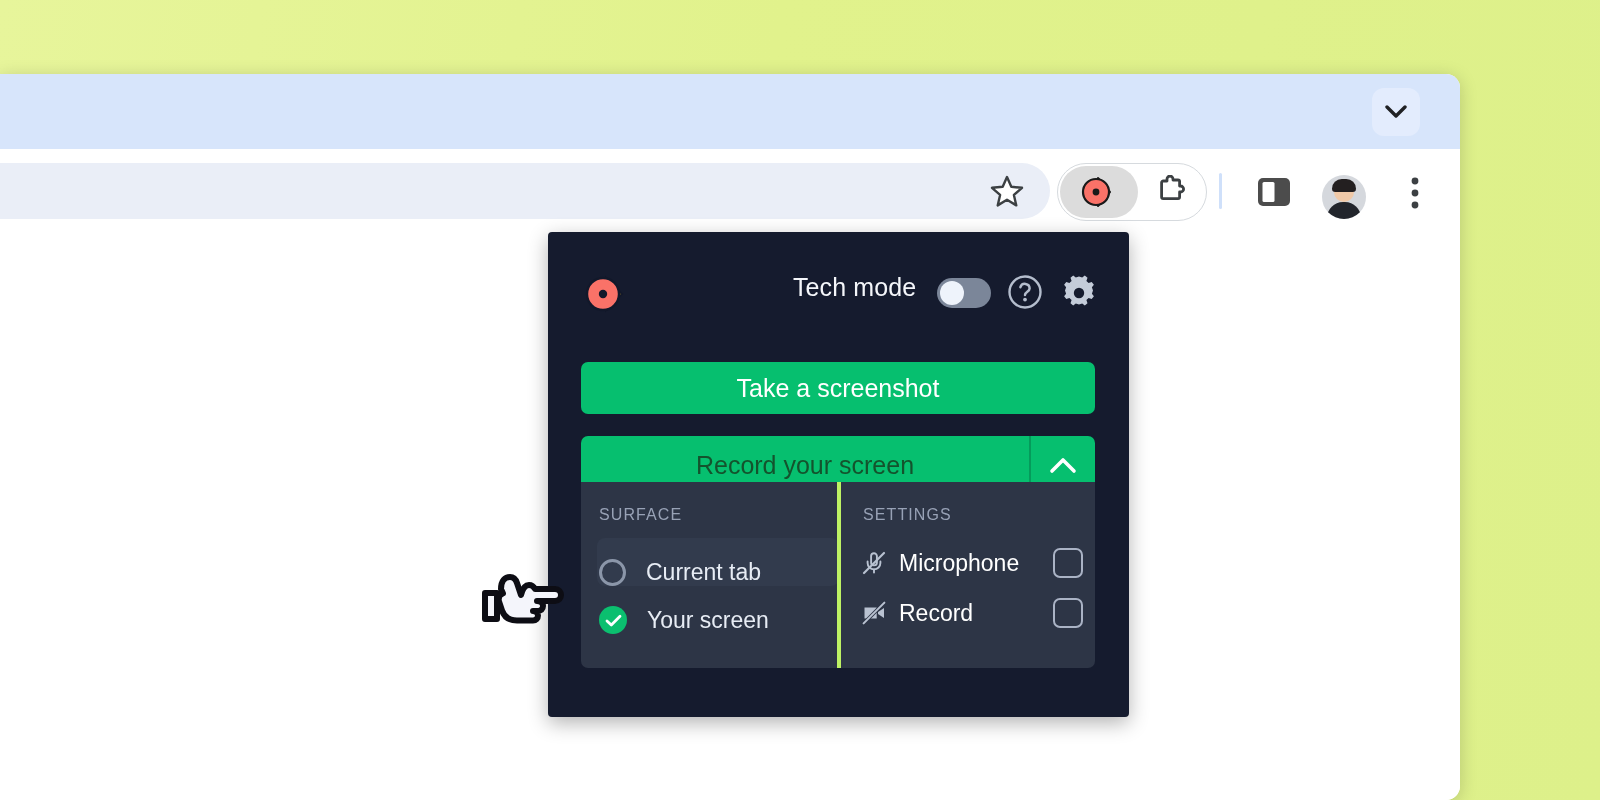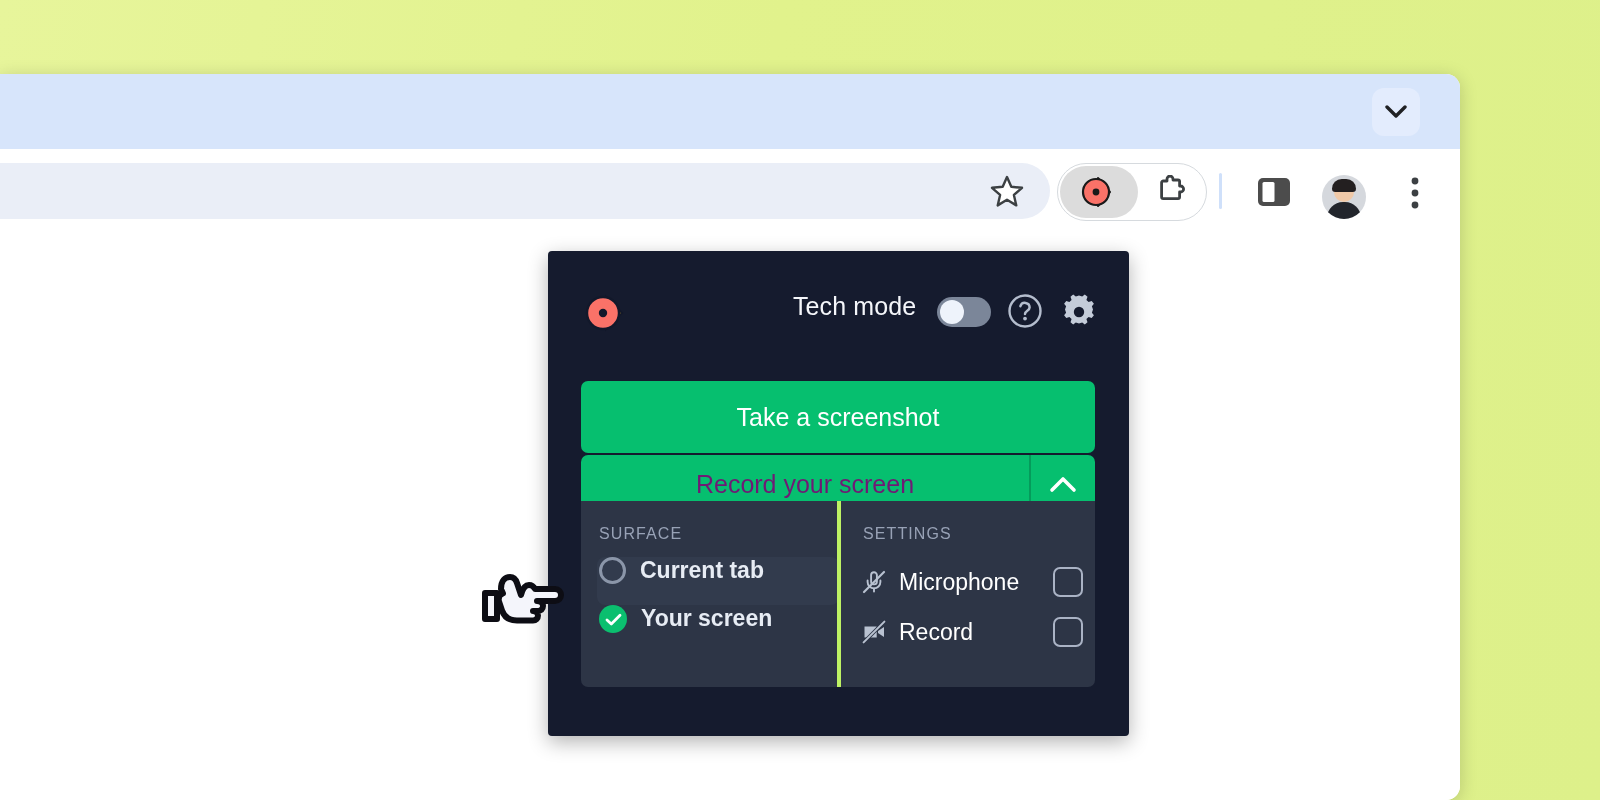--- a/index.html
+++ b/index.html
@@ -88,21 +88,20 @@
   }
 
   
   #popup {
     position:absolute; left:548px; top:232px;
     width:581px; height:485px;
     background:#151b2e;
     border-radius:4px;
     box-shadow:0 6px 20px rgba(0,0,0,.30);
     z-index:40;
-    margin-top:19px;
   }
   #popup-header {
     position:absolute; left:0; top:0; width:100%; height:122px;
     display:flex; align-items:center;
   }
   #popup-logo { position:absolute; left:33px; top:40px; }
   #tech-mode-label {
     position:absolute; left:245px; top:41px;
     color:#f4f6fa; font-size:25px; letter-spacing:.1px;
   }
@@ -123,30 +122,30 @@
     position:absolute; left:33px;
     width:514px;
     background:#06bf6f;
     border-radius:7px;
     color:#ffffff;
     font-size:25px;
     display:flex; align-items:center; justify-content:center;
     border:none; cursor:pointer;
     font-family:"Liberation Sans", sans-serif;
   }
-  #screenshot-btn { top:130px; height:72px; }
+  #screenshot-btn { top:130px; height:52px; }
 
   #record-row {
     position:absolute; left:33px; top:204px;
     width:514px; height:58px;
     background:#06bf6f; border-radius:7px 7px 0 0;
     display:flex; align-items:stretch;
   }
   #record-btn {
-    flex:1; background:transparent; border:none; color:#701a75;
+    flex:1; background:transparent; border:none; color:#14532d;
     font-size:25px; display:flex; align-items:center; justify-content:center;
     cursor:pointer; font-family:"Liberation Sans", sans-serif;
   }
   #record-divider { width:2px; background:#059b5b; }
   #record-chevron {
     width:64px; display:flex; align-items:center; justify-content:center;
     cursor:pointer;
   }
 
   #options-panel {
@@ -158,22 +157,22 @@
   }
   .opt-col { padding:24px 0 0 0; position:relative; }
   #surface-col { width:256px; padding-left:16px; }
   #settings-col { width:258px; padding-left:20px; border-left:4px solid #bef264; }
   .col-title {
     color:#98a2b6; font-size:16px; letter-spacing:1.1px;
     margin-bottom:14px; padding-left:2px;
   }
 
   .radio-row {
-    display:flex; align-items:flex-start; gap:14px;
-    height:48px; padding-left:2px; border-radius:8px; cursor:pointer;font-weight:bold;
+    display:flex; align-items:flex-end; gap:20px;
+    height:48px; padding-left:2px; border-radius:8px; cursor:pointer;
   }
   .radio-row.highlight { background:#38415380; width:242px; }
   .radio-row .label { color:#e7ecf4; font-size:23px; }
   .radio-off {
     width:27px; height:27px; border-radius:50%;
     border:3px solid #8b96a9; box-sizing:border-box;
   }
   .radio-on {
     width:28px; height:28px; border-radius:50%;
     background:#0bbf6f; display:flex; align-items:center; justify-content:center;

